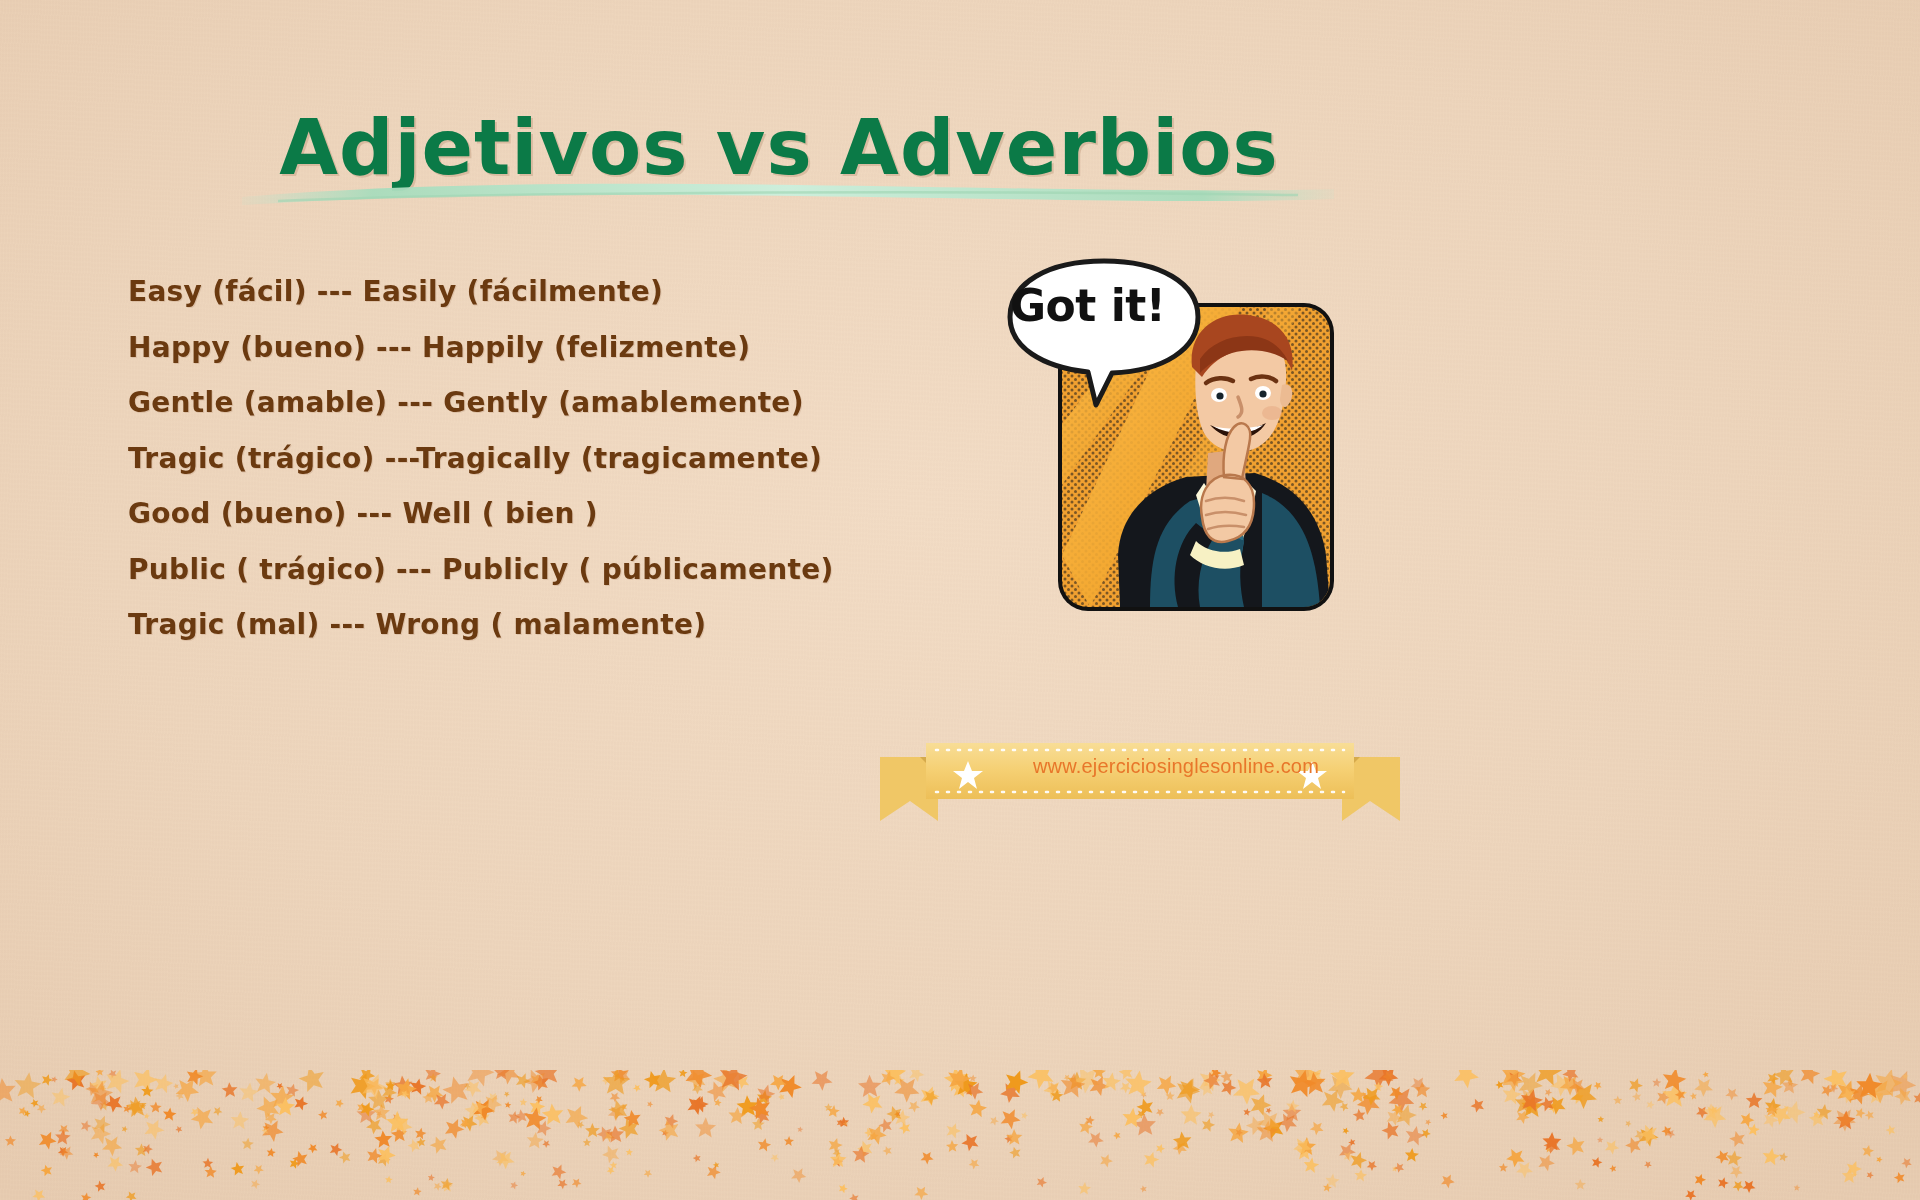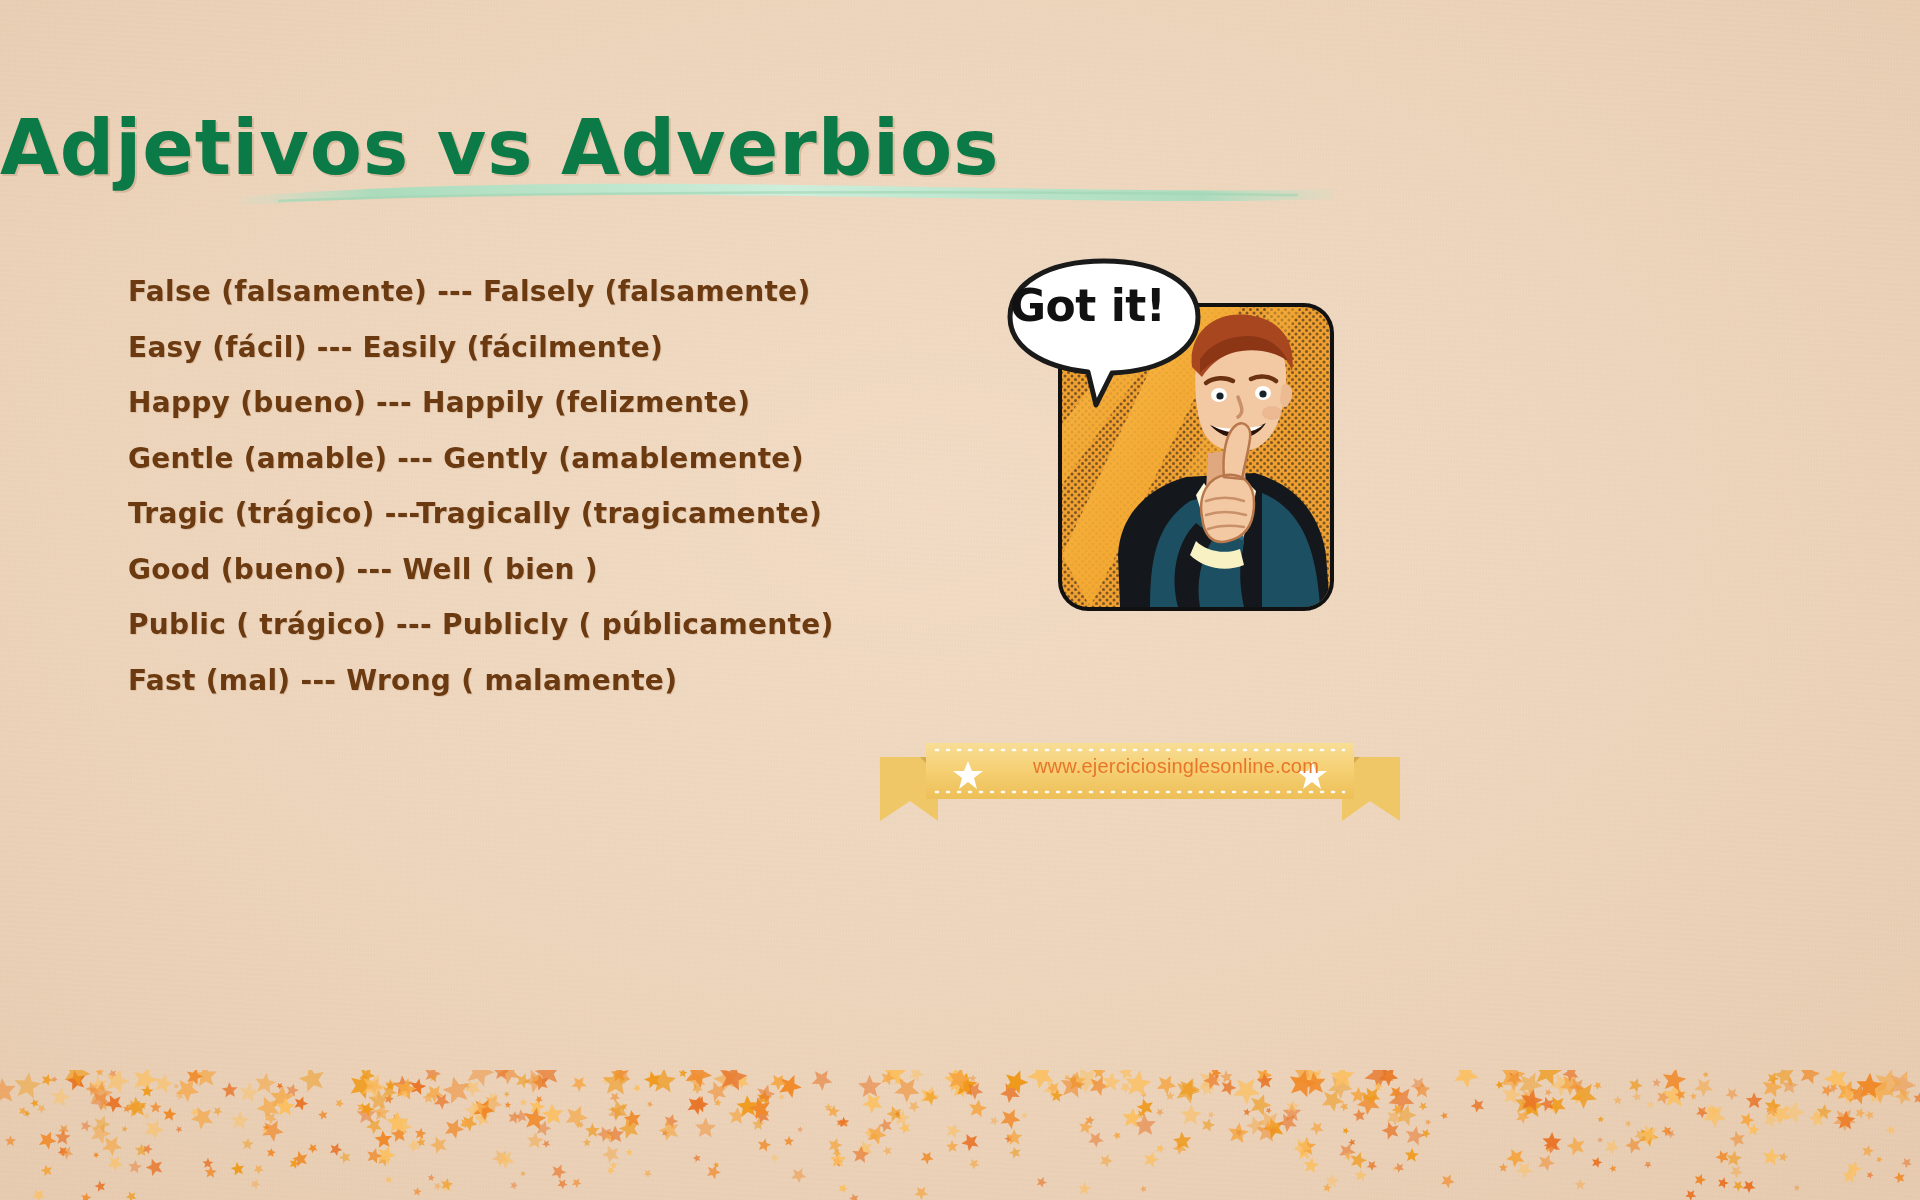--- a/index.html
+++ b/index.html
@@ -21,21 +21,21 @@
       repeating-linear-gradient(92deg, rgba(255,255,255,0.05) 0 1px, rgba(0,0,0,0.012) 1px 3px),
       repeating-linear-gradient(3deg, rgba(255,255,255,0.035) 0 2px, rgba(120,80,40,0.018) 2px 5px);
     pointer-events:none;
     mix-blend-mode:multiply;
     opacity:.55;
   }
 
   
   .title-wrap {
     position:absolute; top:108px; left:0; width:1558px;
-    text-align:left;
+    text-align:center;
   }
   .title {
     font-family:"DejaVu Sans", sans-serif;
     font-weight:bold;
     font-size:76px;
     letter-spacing:1px;
     color:#0b7a47;
     text-shadow: 2px 2px 0 rgba(180,140,110,0.35);
     line-height:1.05;
   }
@@ -125,28 +125,27 @@
       <stop offset="50%" stop-color="#cdeedb" stop-opacity="1"></stop>
       <stop offset="88%" stop-color="#a8dcbc" stop-opacity="0.95"></stop>
       <stop offset="100%" stop-color="#bfe3cc" stop-opacity="0.15"></stop>
     </linearGradient>
   </defs>
   <path d="M4,21 C160,8 330,6 560,9 C790,12 960,17 1096,13 L1096,23 C960,28 790,23 560,20 C330,17 160,19 4,29 Z" fill="url(#swooshGrad)"></path>
   <path d="M40,25 C250,16 700,14 1060,19" stroke="#9fd6b3" stroke-width="2.5" fill="none" opacity="0.65"></path>
 </svg>
 
 <div class="list">
-  <div class="list-item">False (falsamente) --- Falsely (falsamente)</div>
   <div class="list-item">Easy (fácil) --- Easily (fácilmente)</div>
   <div class="list-item">Happy (bueno) --- Happily (felizmente)</div>
   <div class="list-item">Gentle (amable) --- Gently (amablemente)</div>
   <div class="list-item">Tragic (trágico) ---Tragically (tragicamente)</div>
   <div class="list-item gap-before">Good (bueno) --- Well ( bien )</div>
   <div class="list-item">Public ( trágico) --- Publicly ( públicamente)</div>
-  <div class="list-item">Fast (mal) --- Wrong ( malamente)</div>
+  <div class="list-item">Tragic (mal) --- Wrong ( malamente)</div>
 </div>
 
 <svg class="popart" viewBox="0 0 380 400">
   <defs>
     <pattern id="halftone" width="7" height="7" patternUnits="userSpaceOnUse">
       <rect width="7" height="7" fill="#f0a030"></rect>
       <circle cx="2" cy="2" r="1.5" fill="#1a1a1a" opacity="0.55"></circle>
       <circle cx="5.5" cy="5.5" r="1.5" fill="#1a1a1a" opacity="0.55"></circle>
     </pattern>
     <linearGradient id="rayGrad" x1="0" y1="0" x2="1" y2="1">

